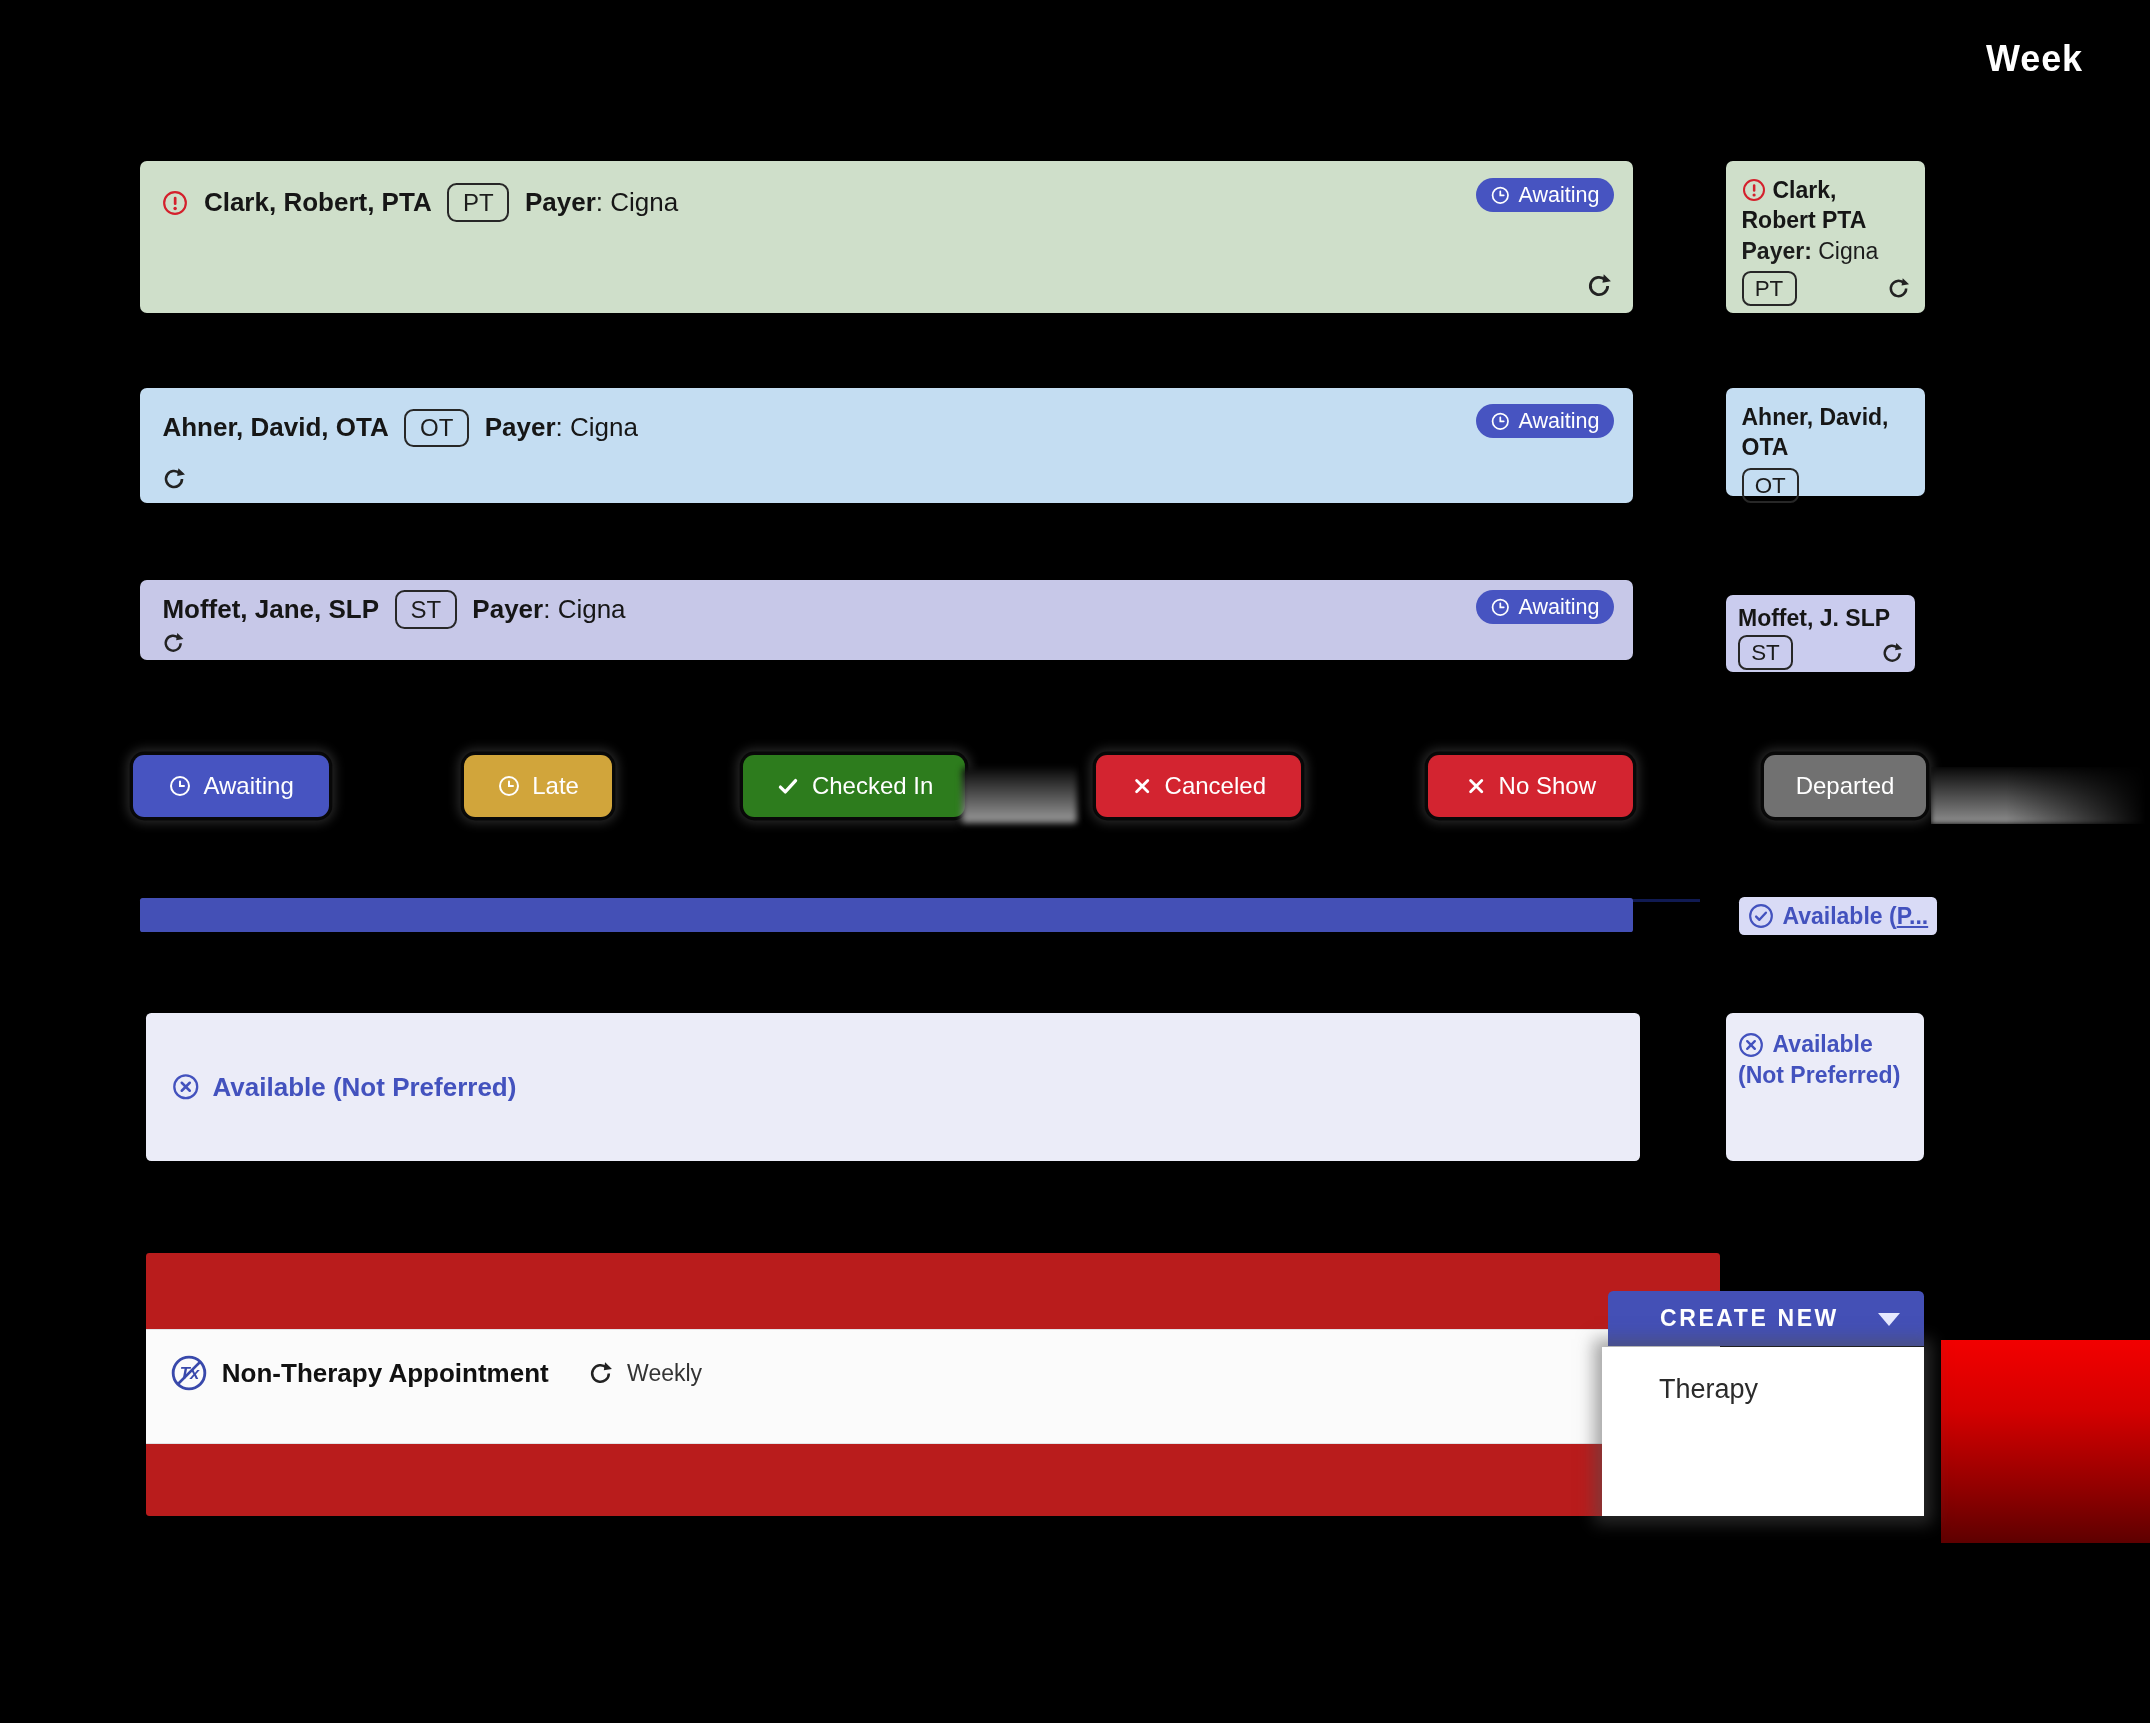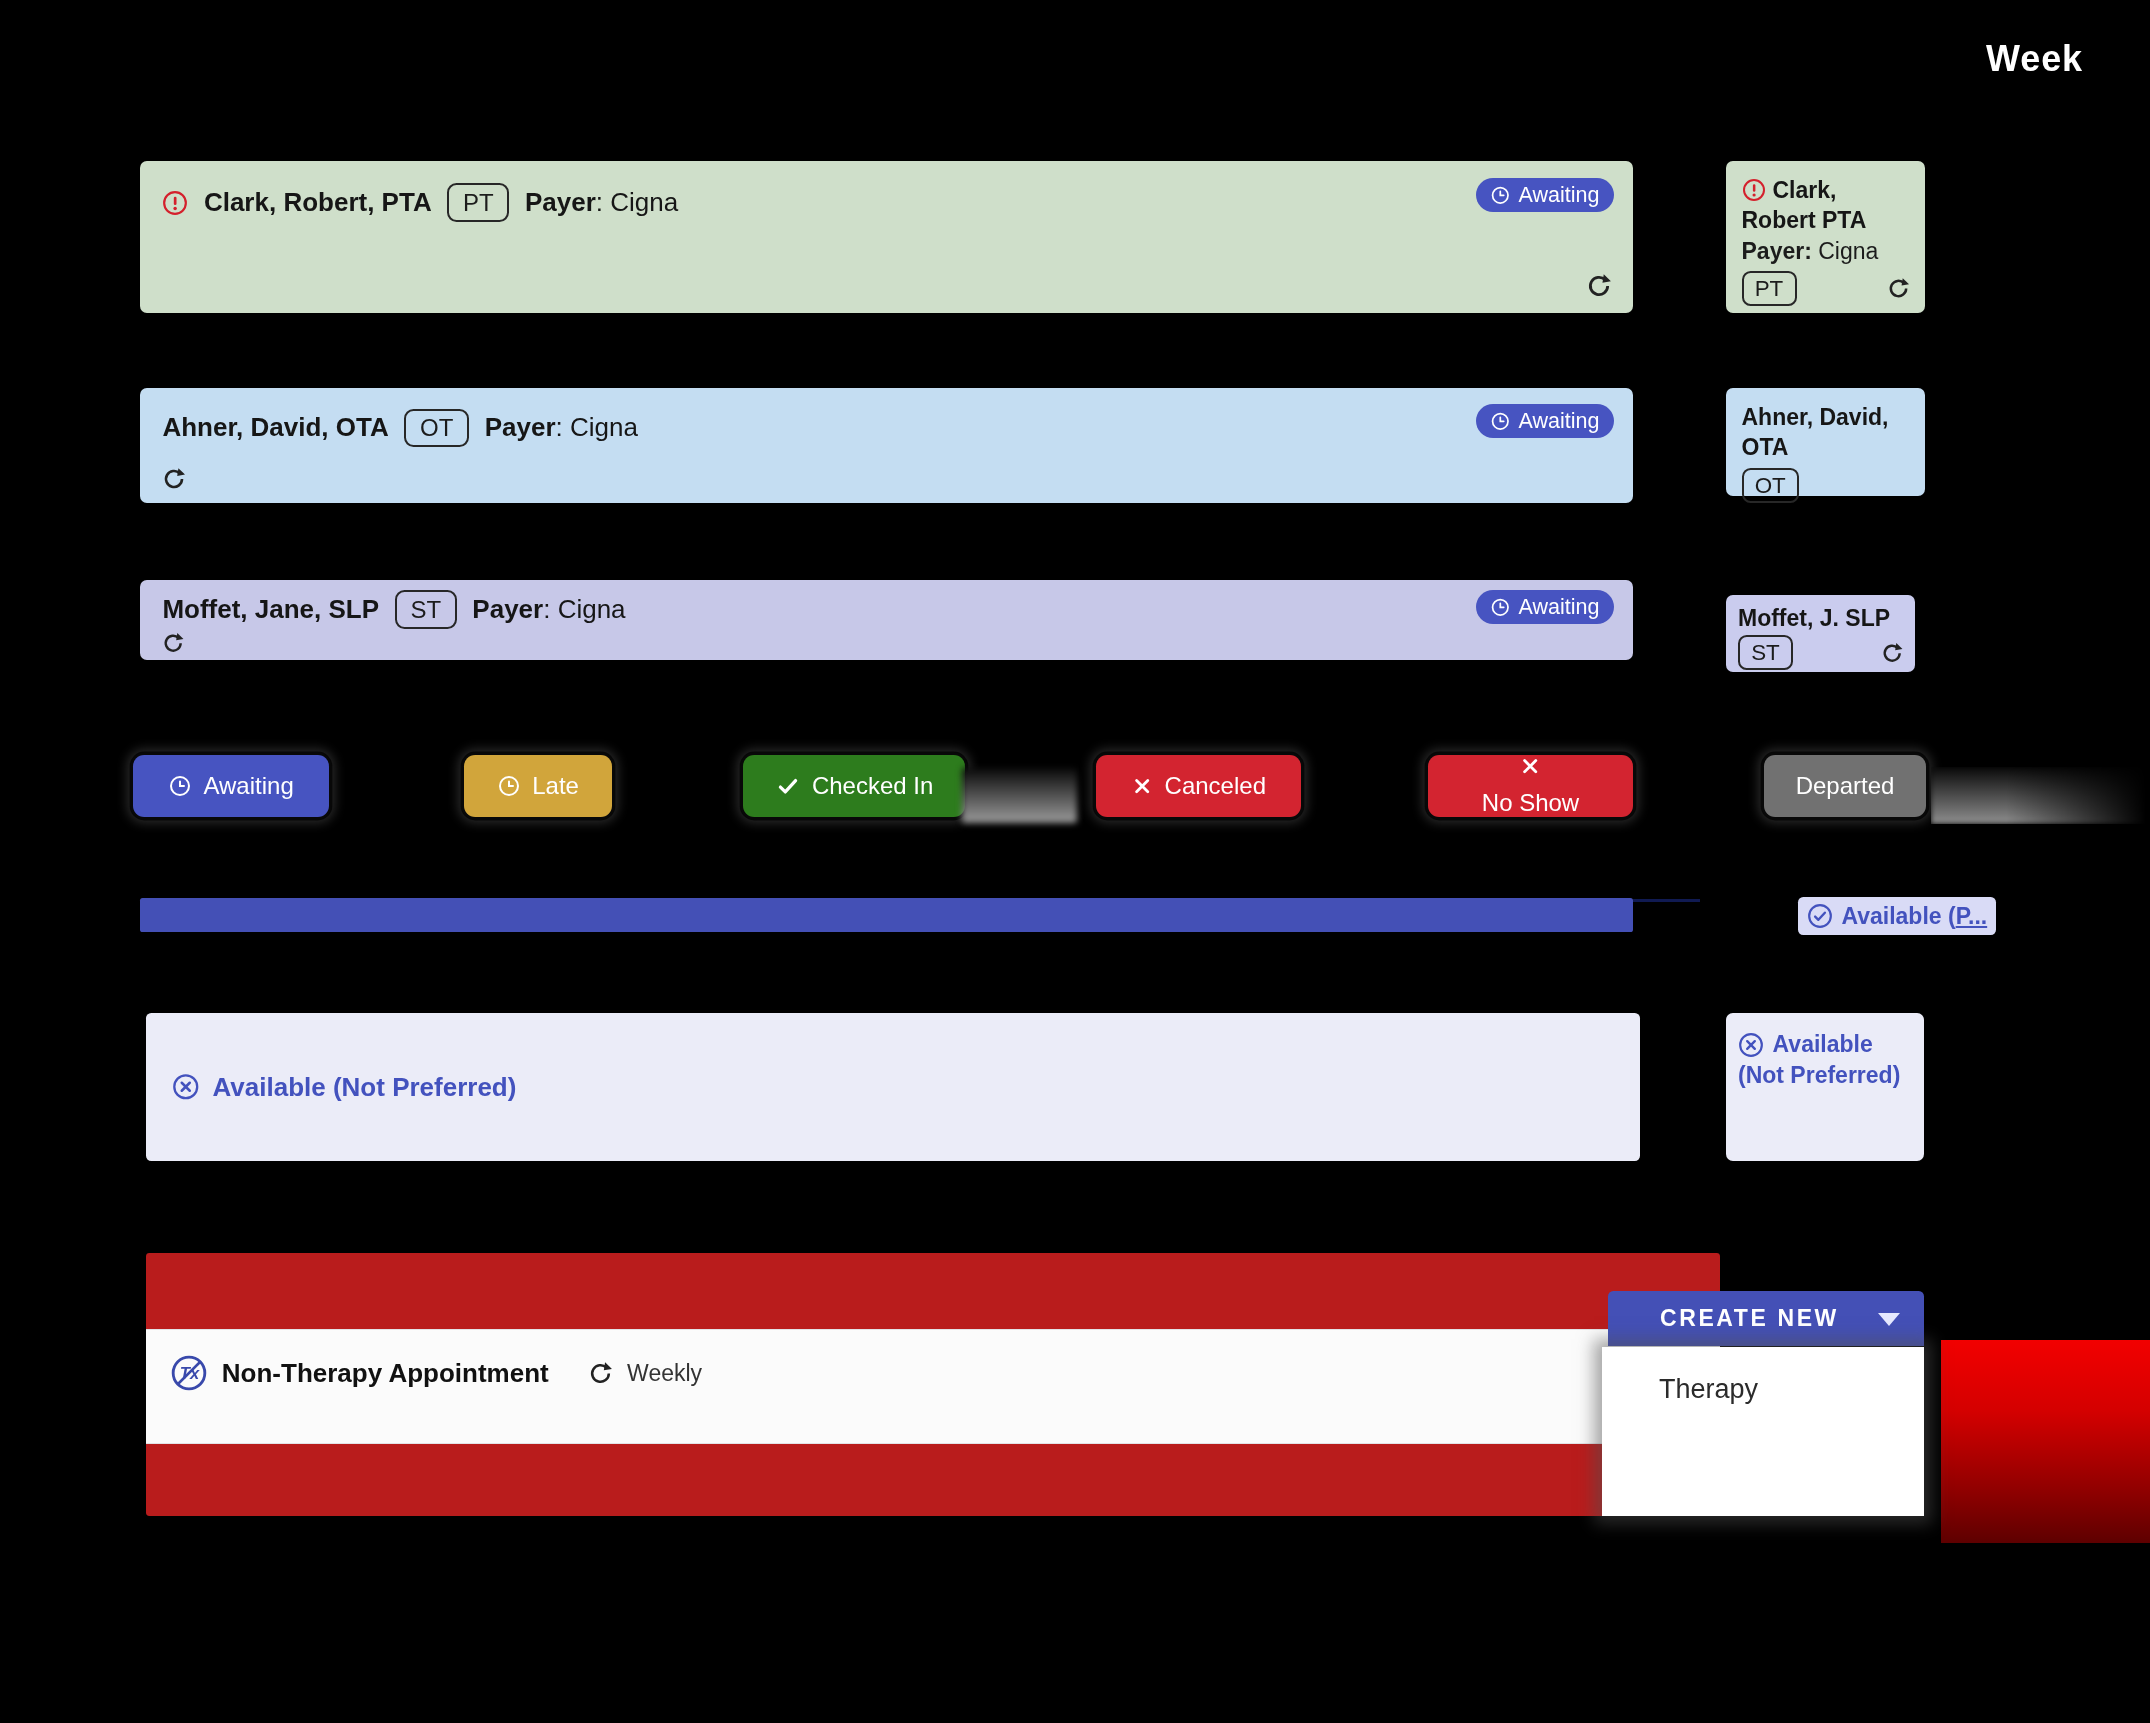--- a/index.html
+++ b/index.html
@@ -65,21 +65,21 @@
   .legend-badge {
     position:absolute; top:755px; height:62px; border-radius:11.2px;
     display:flex; align-items:center; justify-content:center; gap:11.2px;
     color:#fff; font-size:24px; font-weight:500;
     box-shadow:0 0 0 3.4px rgba(5,5,5,0.9), 0 0 10.3px 6px rgba(150,150,150,0.28);
   }
   .lb-awaiting { left:133px;  width:196px; background:#4754c1; }
   .lb-late     { left:464px;  width:148px; background:#d1a53b; }
   .lb-checked  { left:743px;  width:222px; background:#2d7c1d; }
   .lb-canceled { left:1096px; width:205px; background:#d32430; }
-  .lb-noshow   { left:1428px; width:205px; background:#d32430;flex-direction:column; }
+  .lb-noshow   { left:1428px; width:205px; background:#d32430; }
   .lb-departed { left:1764px; width:162px; background:#717171; }
 
   .smudge-1 {
     position:absolute; left:962px; top:768px; width:115px; height:55px;
     background:linear-gradient(180deg,#090909,#9b9b9b); filter:blur(3.4px); border-radius:3.4px;
   }
   .smudge-2 {
     position:absolute; left:1931px; top:767px; width:215px; height:57px;
     background:linear-gradient(180deg,#090909,#8f8f8f); filter:blur(2.6px);
     -webkit-mask-image:linear-gradient(90deg,#000 35%,rgba(0,0,0,0));
@@ -87,21 +87,21 @@
   }
 
   
   .slot-bar {
     position:absolute; left:140px; top:898px; width:1493px; height:34px;
     background:#4450b6; border-radius:2.6px;
   }
   .slot-bar-tail { position:absolute; left:1633px; top:899px; width:67px; height:3.4px; background:#101a52; }
 
   .avail-chip {
-    position:absolute; left:1798px; top:897px; width:198px; height:38px;
+    position:absolute; left:1739px; top:897px; width:198px; height:38px;
     background:#d9dbf6; border-radius:5.2px;
     display:flex; align-items:center; justify-content:center; gap:8.6px;
     color:#4352be; font-size:23px; font-weight:bold; white-space:nowrap;
   }
   .avail-chip .trunc { text-decoration:underline; }
 
   .avail-card-big {
     position:absolute; left:146px; top:1013px; width:1494px; height:148px;
     background:#ebecf8; border-radius:5.2px;
     display:flex; align-items:center; gap:13px; padding-left:26px;

